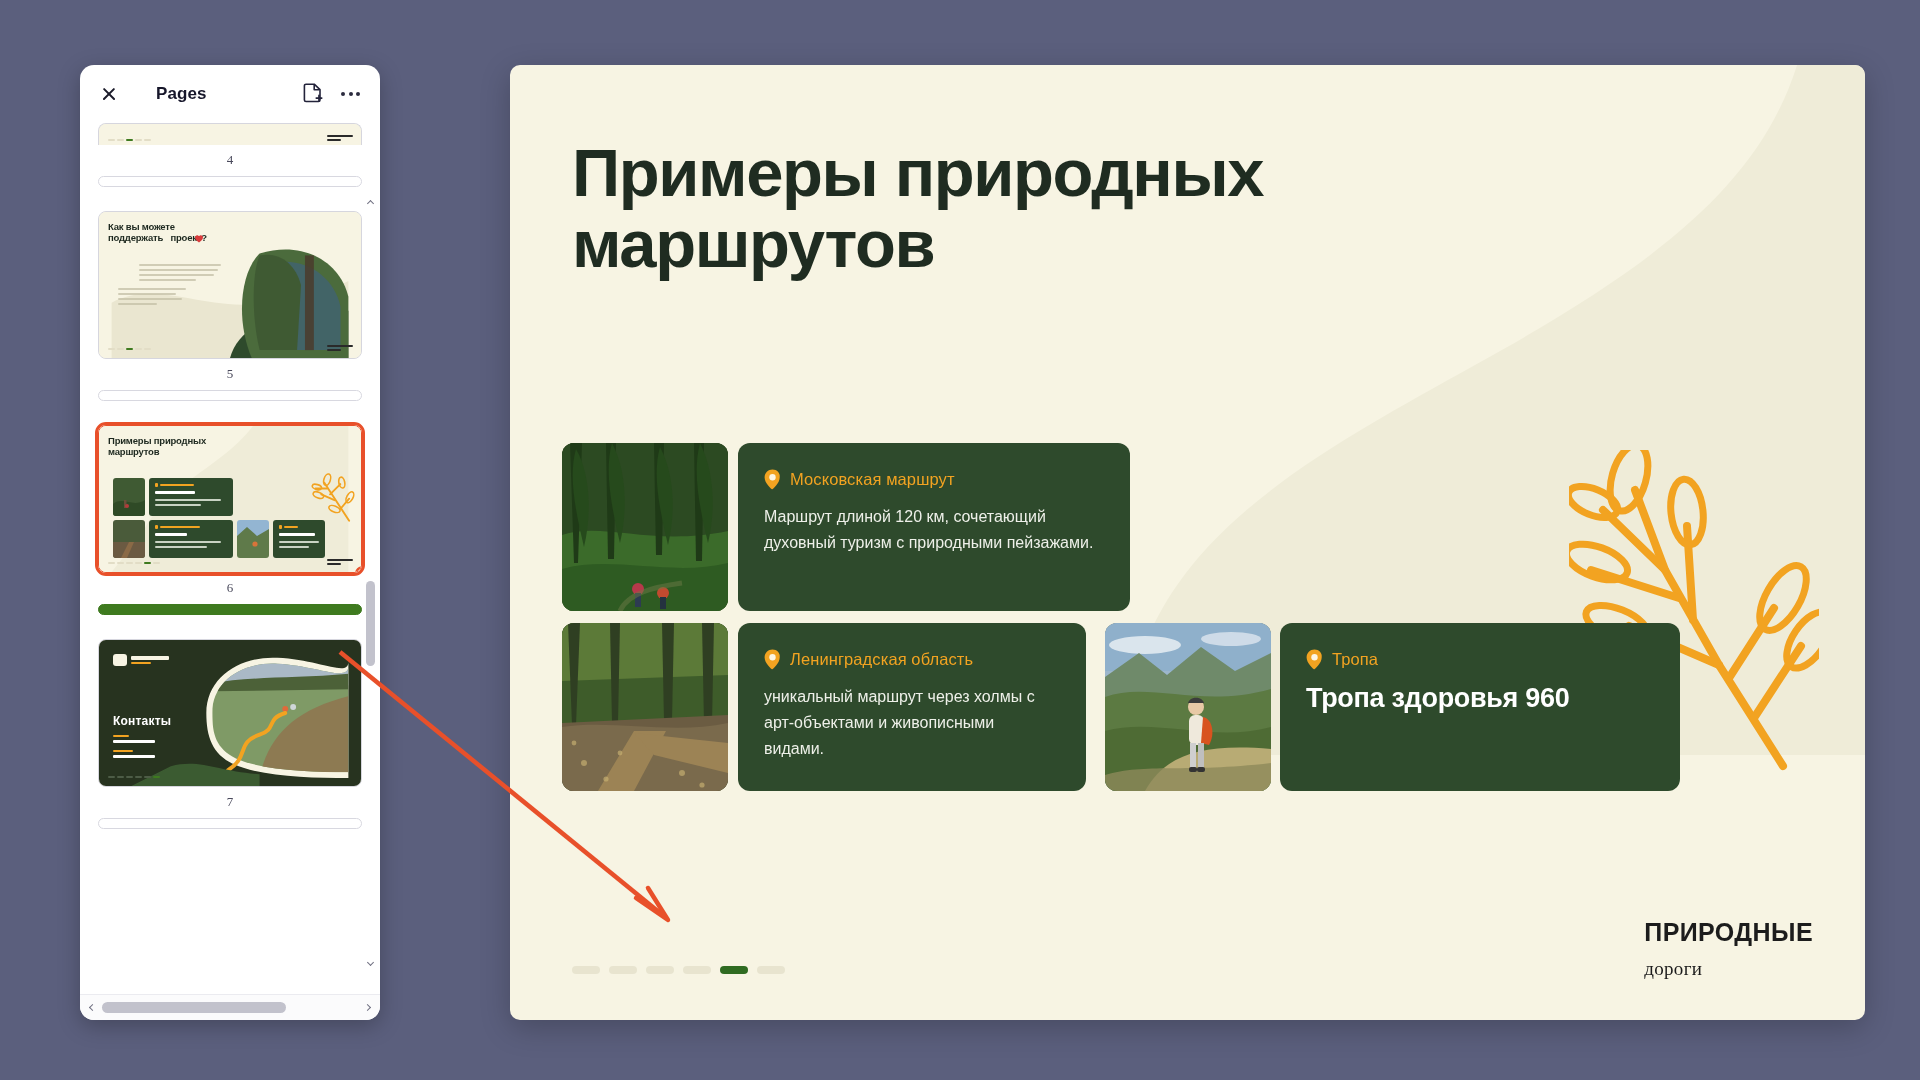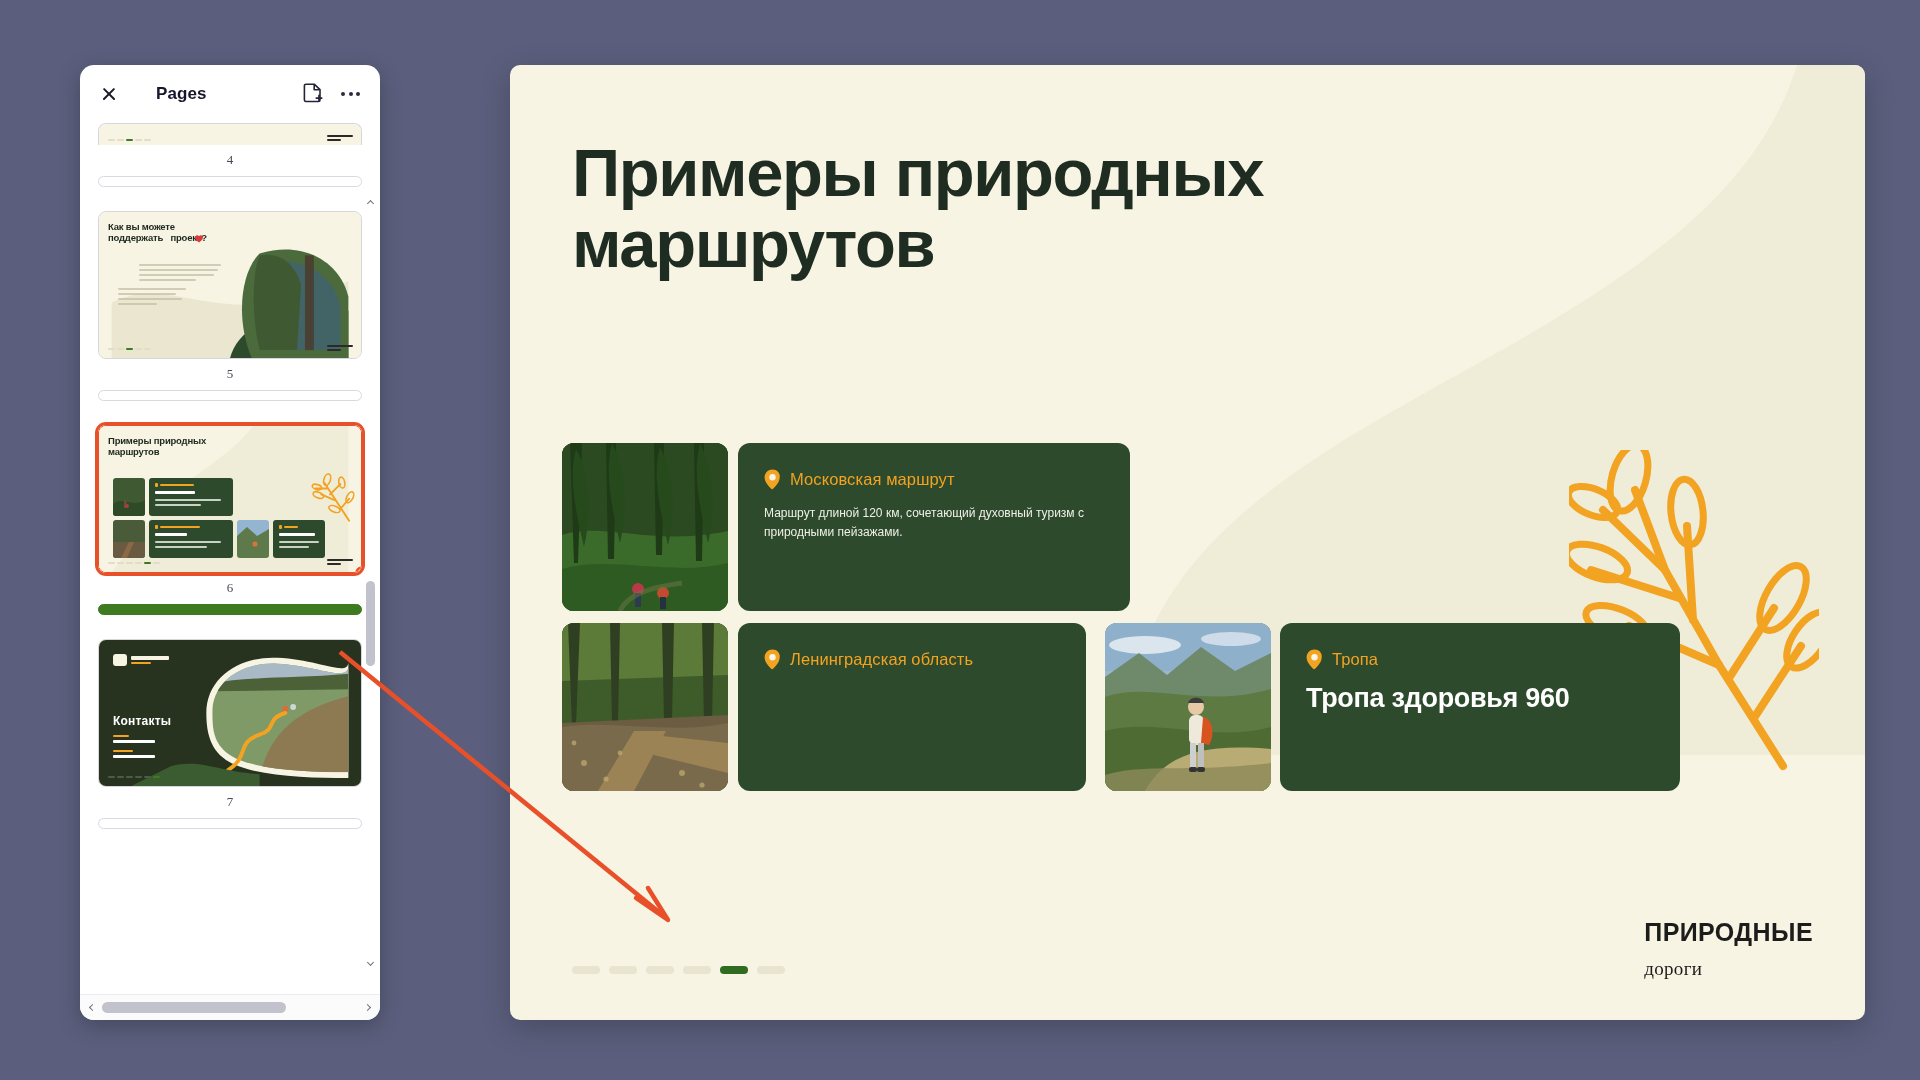--- a/index.html
+++ b/index.html
@@ -194,21 +194,21 @@
   .region {
     display:flex; align-items:center; gap:9px;
     color:#f2a321; font-size:16.5px; font-weight:500; letter-spacing:.1px;
   }
   .pin-ico { flex:0 0 auto; }
   .route-name {
     color:#ffffff; font-size:27px; font-weight:700; letter-spacing:-.3px;
     margin-top:14px; line-height:1.1;
   }
   .route-desc {
-    color:#eef0e9; font-size:12px; line-height:1.62; margin-top:14px;
+    color:#eef0e9; font-size:16px; line-height:1.62; margin-top:14px;
     max-width:330px;
   }
 
   .page-dots {
     position:absolute; left:62px; bottom:46px;
     display:flex; gap:9px; z-index:5;
   }
   .page-dots i {
     display:block; width:28px; height:8px; border-radius:5px;
     background:#e8e4cf; cursor:pointer;
@@ -588,20 +588,21 @@
         </svg>
       </div>
       <div class="route-card" style="left:228px; top:558px; width:348px; height:168px;">
         <div class="region">
           <svg class="pin-ico" width="17" height="21" viewBox="0 0 17 21">
             <path d="M8.5 0.6C4.1.6.6 4.1.6 8.5c0 5.6 6.7 11.4 7 11.6.3.3.8.3 1.1 0 .3-.2 7-6 7-11.6C16.4 4.1 12.9.6 8.5.6z" fill="#f2a321"></path>
             <circle cx="8.5" cy="8.3" r="3.2" fill="#fdf6e5"></circle>
           </svg>
           <span>Ленинградская область</span>
         </div>
+        <div class="route-desc">уникальный маршрут через холмы с арт-объектами и живописными видами.</div>
       </div>
 
       <div class="route-photo" style="left:595px; top:558px; width:166px; height:168px;">
         <svg viewBox="0 0 166 168" preserveAspectRatio="xMidYMid slice">
           <rect width="166" height="168" fill="#9cb6cc"></rect>
           <rect width="166" height="48" fill="#8fb0cb"></rect>
           <ellipse cx="40" cy="22" rx="36" ry="9" fill="#e8eef3" opacity=".85"></ellipse>
           <ellipse cx="126" cy="16" rx="30" ry="7" fill="#e8eef3" opacity=".7"></ellipse>
           <path d="M0 54 L34 30 L62 52 L96 24 L130 48 L166 30 L166 92 L0 96Z" fill="#6f8a6a"></path>
           <path d="M0 74 C44 58 96 86 166 66 L166 168 L0 168Z" fill="#5c7a42"></path>

